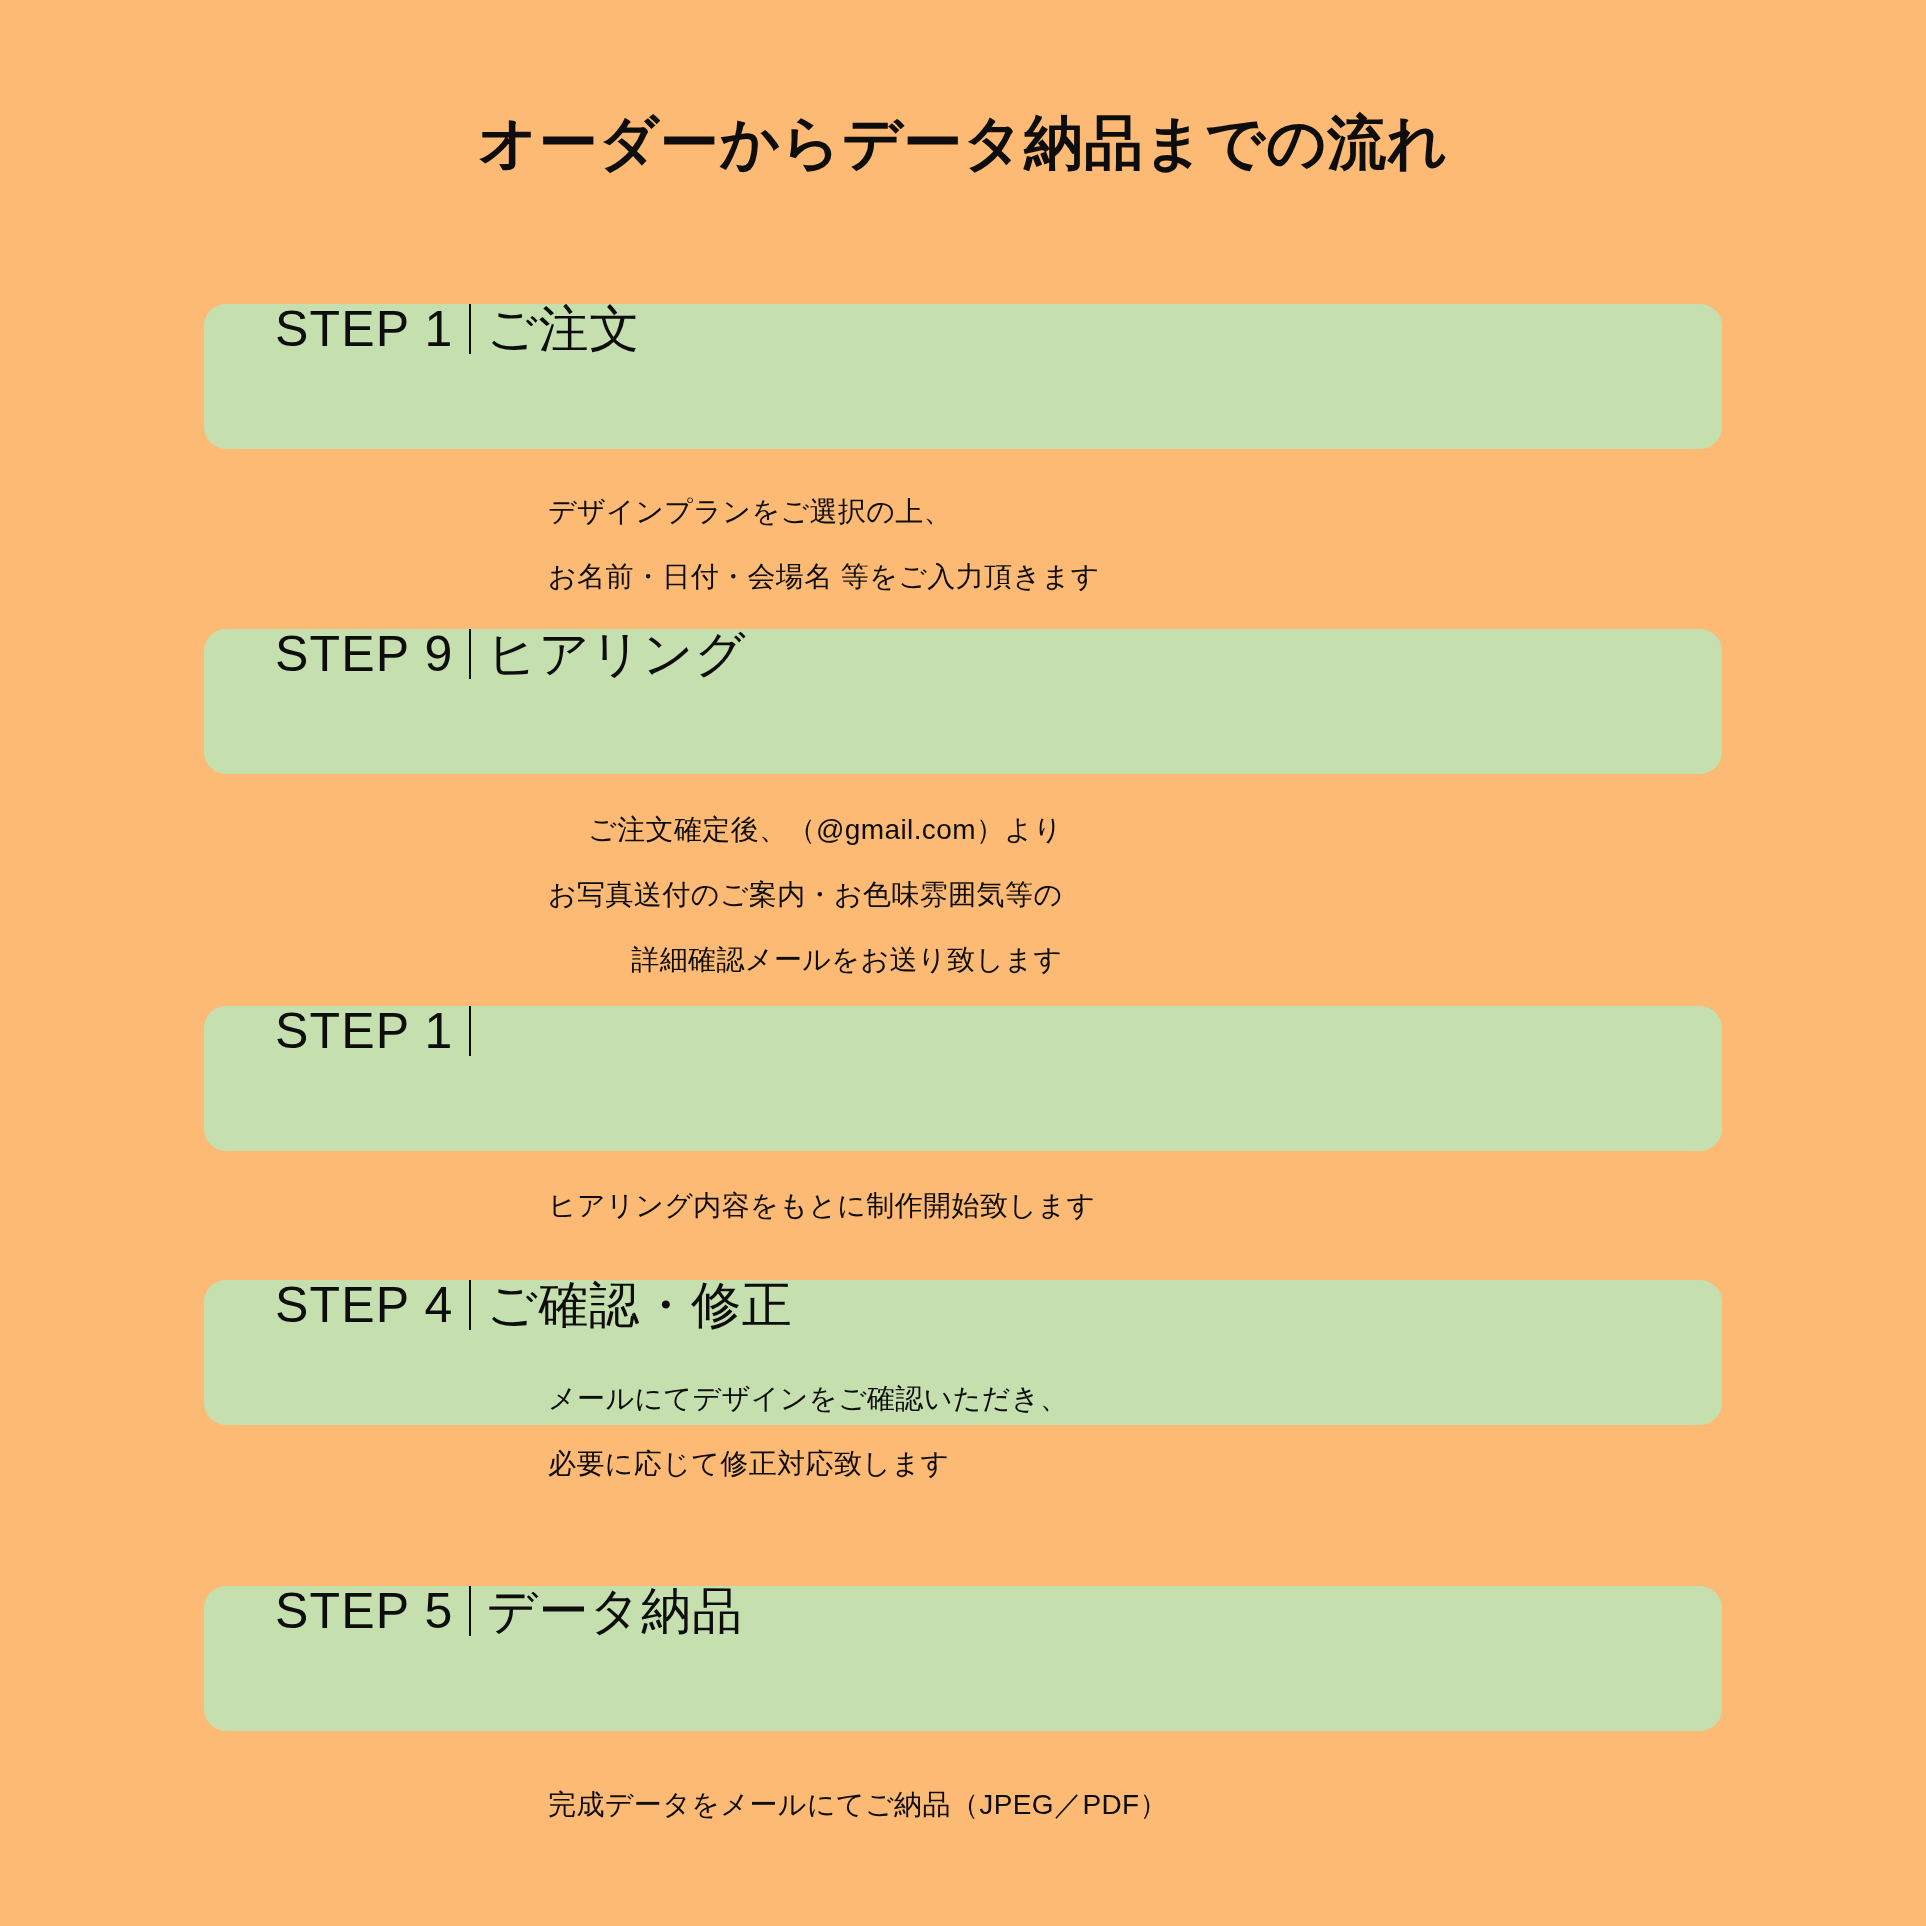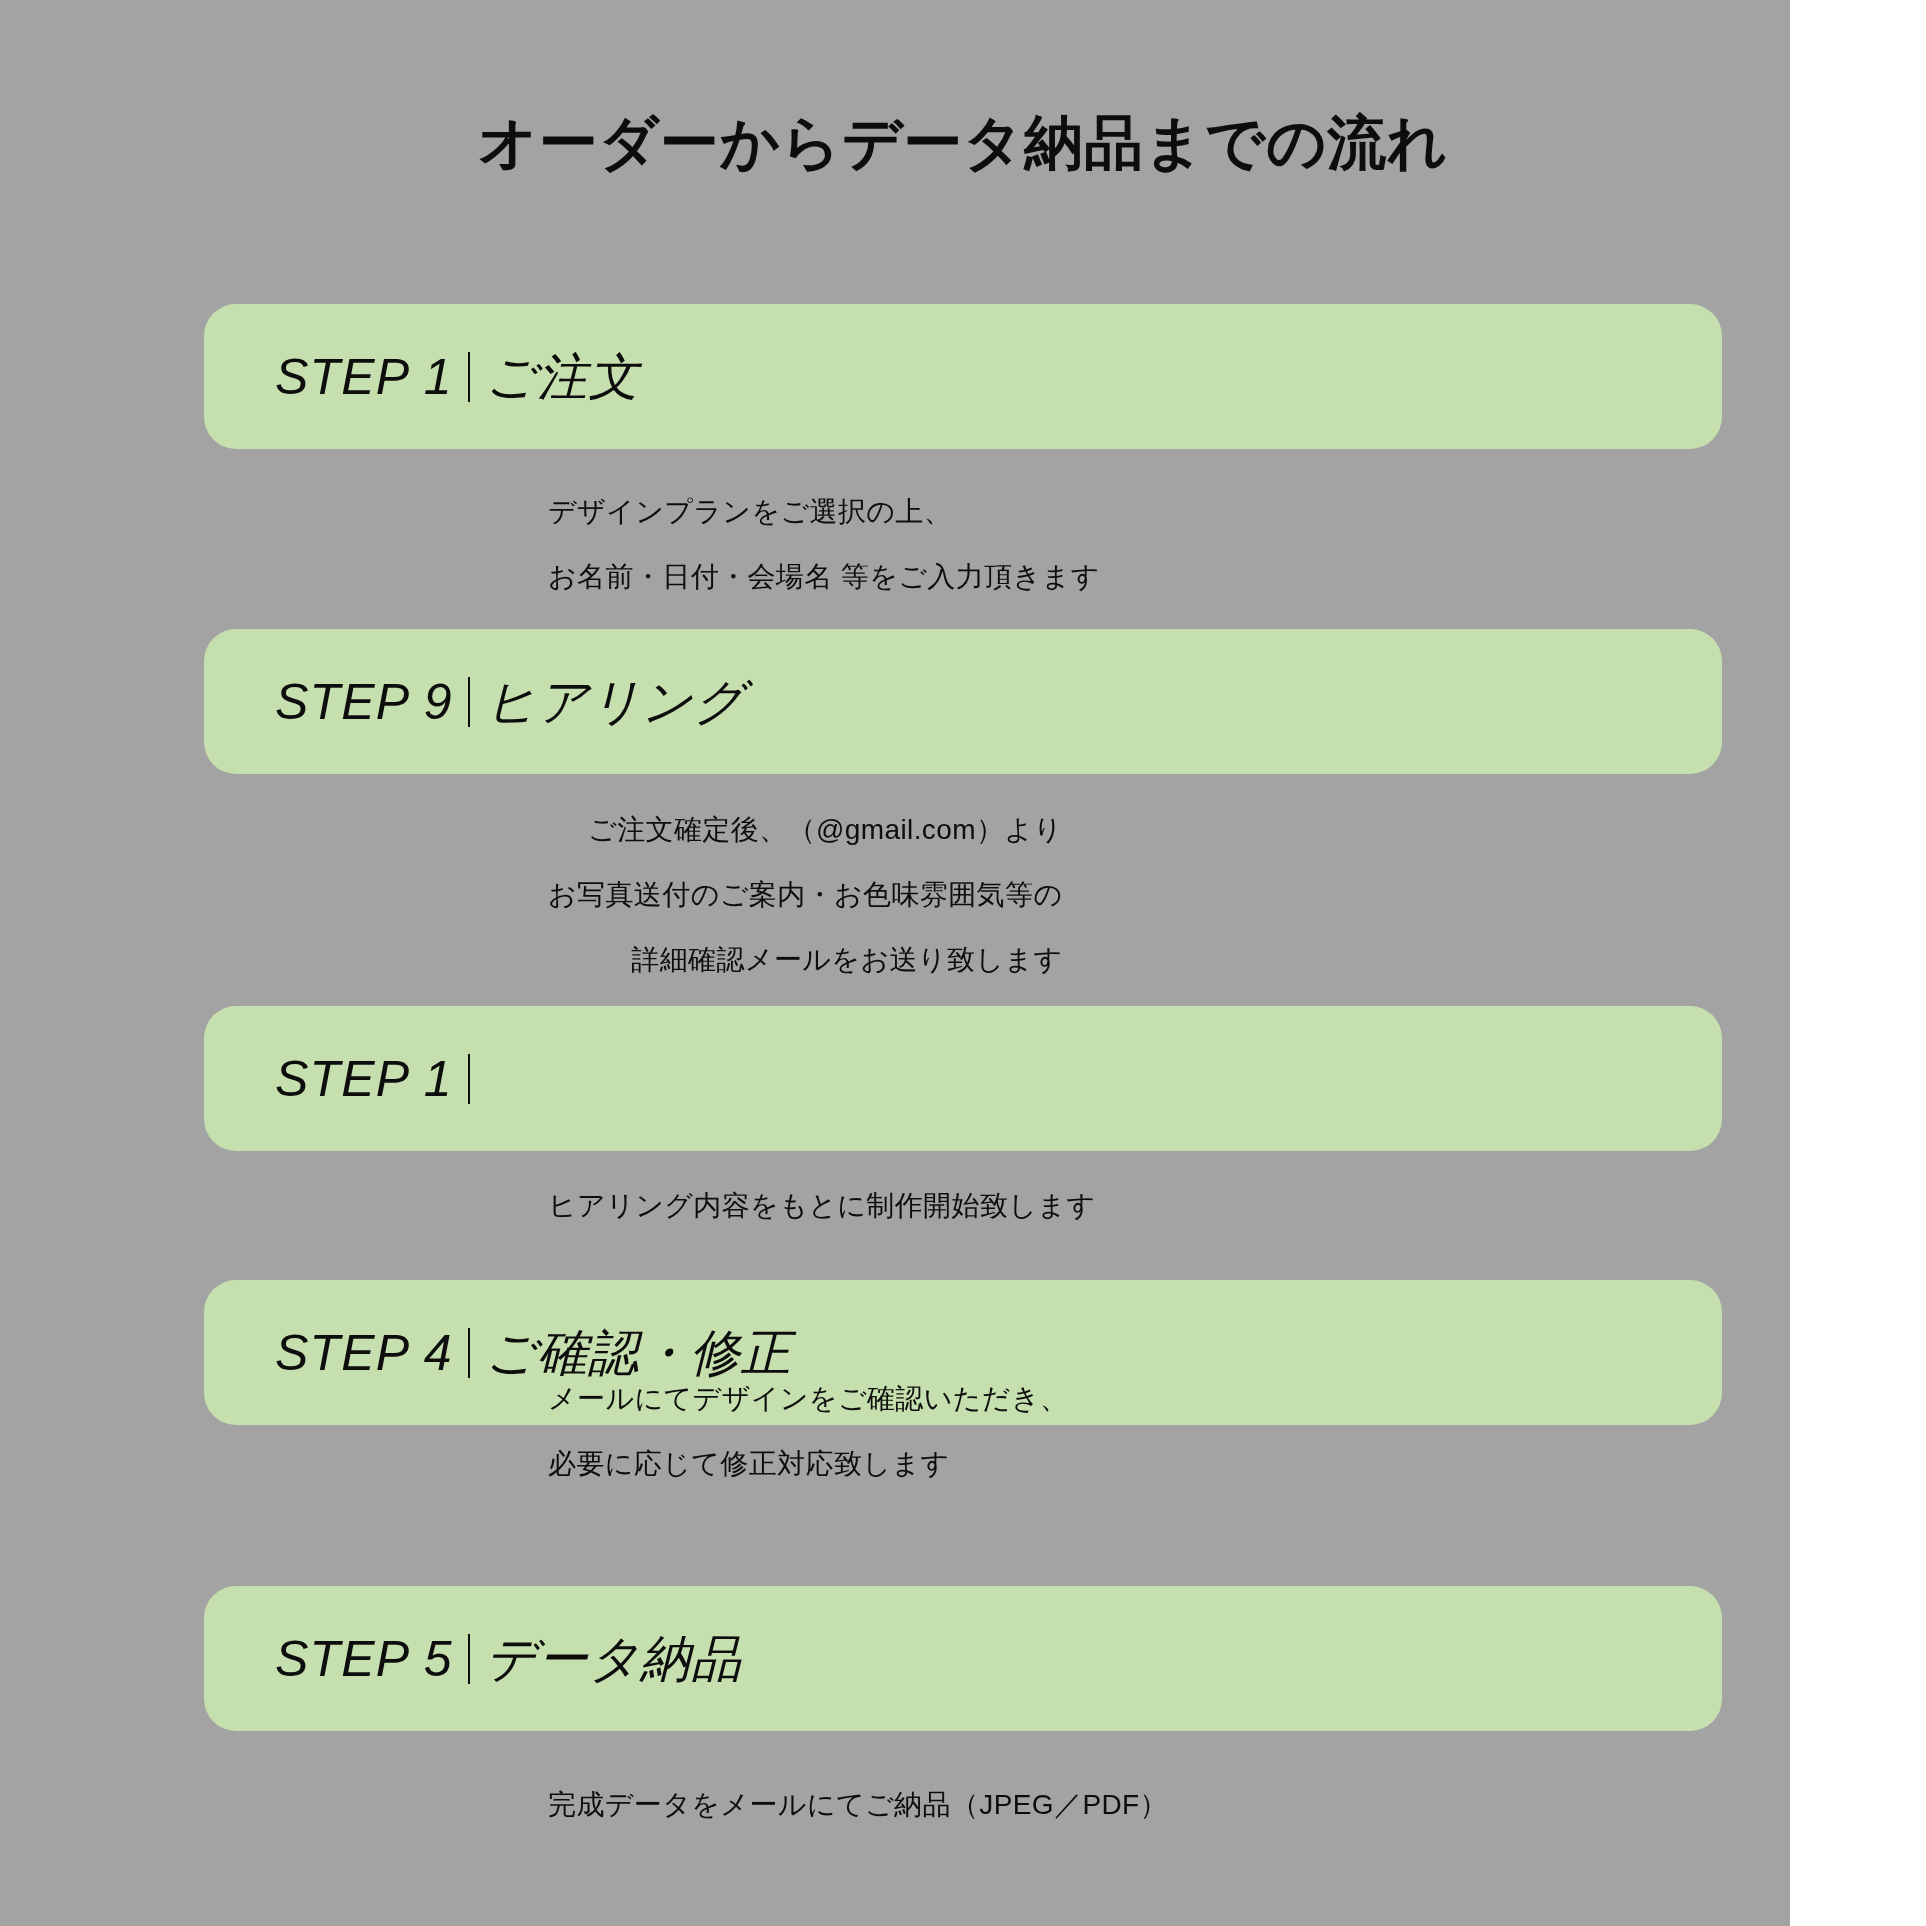--- a/index.html
+++ b/index.html
@@ -9,23 +9,23 @@
   }
   body {
     width: 1926px;
     height: 1926px;
     font-family: "Liberation Sans", "DejaVu Sans", sans-serif;
     color: #0d0d0d;
     overflow: hidden;
   }
   .page {
     position: relative;
-    width: 1790px;
+    width: 1926px;
     height: 1926px;
-    background: #a3a3a3;
+    background: #fdba74;
   }
 
   
   .page-title {
     position: absolute;
     left: 0;
     top: 107px;
     width: 1926px;
     text-align: center;
     font-size: 59px;
@@ -44,25 +44,24 @@
     width: 1926px;
     height: 1926px;
   }
 
   .step-bar {
     position: absolute;
     left: 204px;
     width: 1518px;
     height: 145px;
     background: #c6dfae;
-    border-radius: 32px;
+    border-radius: 22px;
     box-sizing: border-box;
     display: flex;
-    align-items: center;
-    font-style: italic;
+    align-items: flex-start;
   }
   .step-bar-inner {
     display: flex;
     align-items: center;
     margin-left: 71px;
     white-space: nowrap;
   }
   .step-number-label {
     font-size: 50px;
     font-weight: 400;

